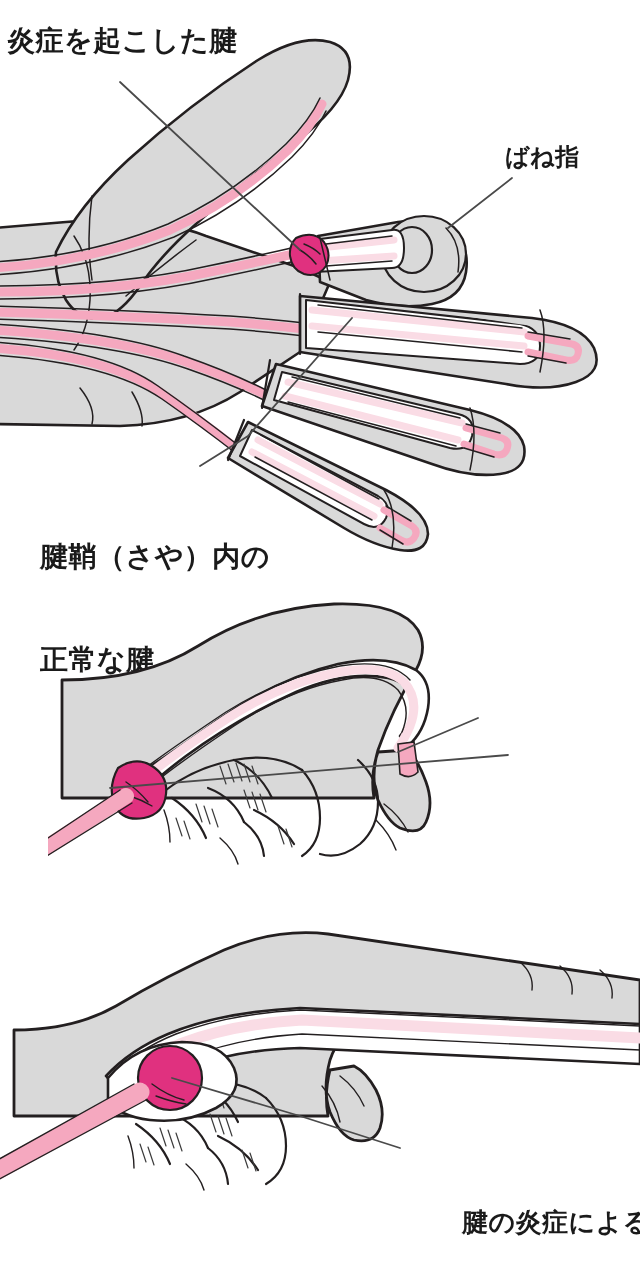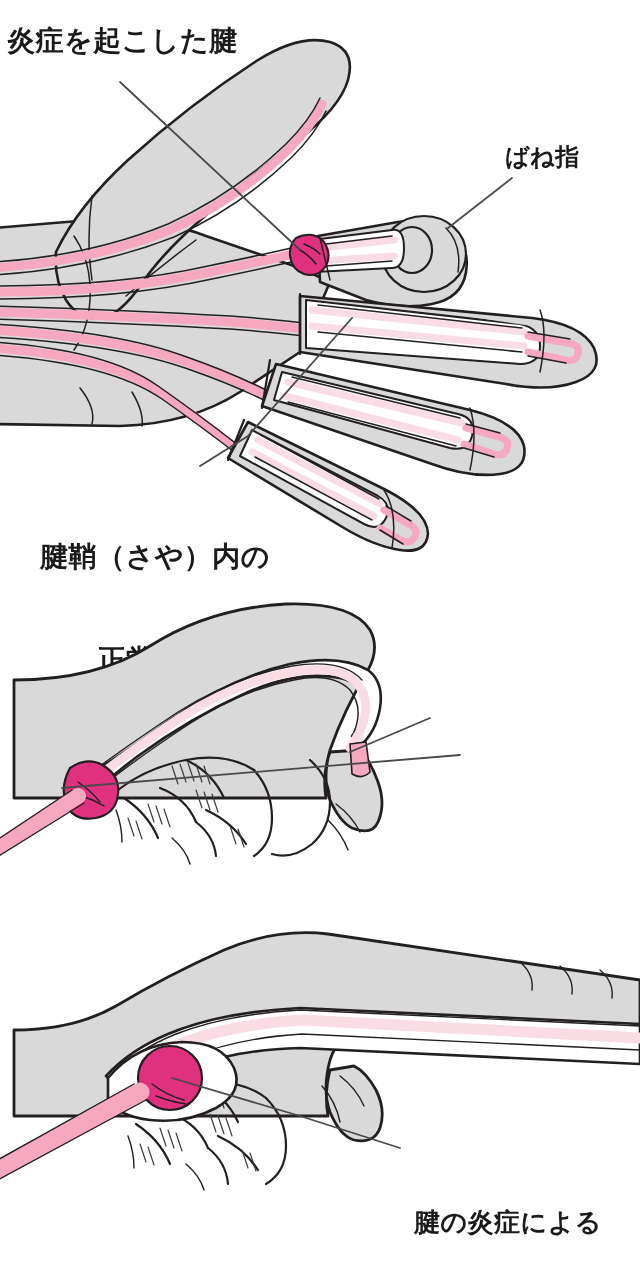--- a/index.html
+++ b/index.html
@@ -3,34 +3,34 @@
 <meta charset="utf-8">
 <style>
   html,body{margin:0;padding:0;background:#ffffff;}
   body{
     width:640px;height:1269px;position:relative;overflow:hidden;
     font-family:"DejaVu Sans","Liberation Sans",sans-serif;
     -webkit-font-smoothing:antialiased;
   }
   .panel{position:absolute;left:0;width:536px;}
   #panel-1{top:0;height:560px;}
-  #panel-2{top:560px;height:340px;}
+  #panel-2{top:560px;height:340px;margin-left:48px;}
   #panel-3{top:900px;height:369px;}
   .fig{position:absolute;left:0;top:0;width:640px;height:100%;}
   .label{
     position:absolute;
     color:#1a1a1a;
     font-weight:bold;
     letter-spacing:0.5px;
     white-space:pre;
     line-height:1.22;
   }
   #label-inflamed-tendon{left:7px;top:24px;font-size:28px;}
   #label-trigger-finger-1{left:505px;top:143px;font-size:24px;}
-  #label-normal-tendon{left:40px;top:472px;font-size:28px;text-align:center;}
+  #label-normal-tendon{left:40px;top:472px;font-size:28px;text-align:left;}
   #label-nodule-catch{left:414px;top:584px;font-size:26px;text-align:right;}
 </style>
 </head>
 <body>
 
 <div class="panel" id="panel-1">
 
   <svg class="fig" viewBox="0 0 640 560">
     <defs>
       <style>

